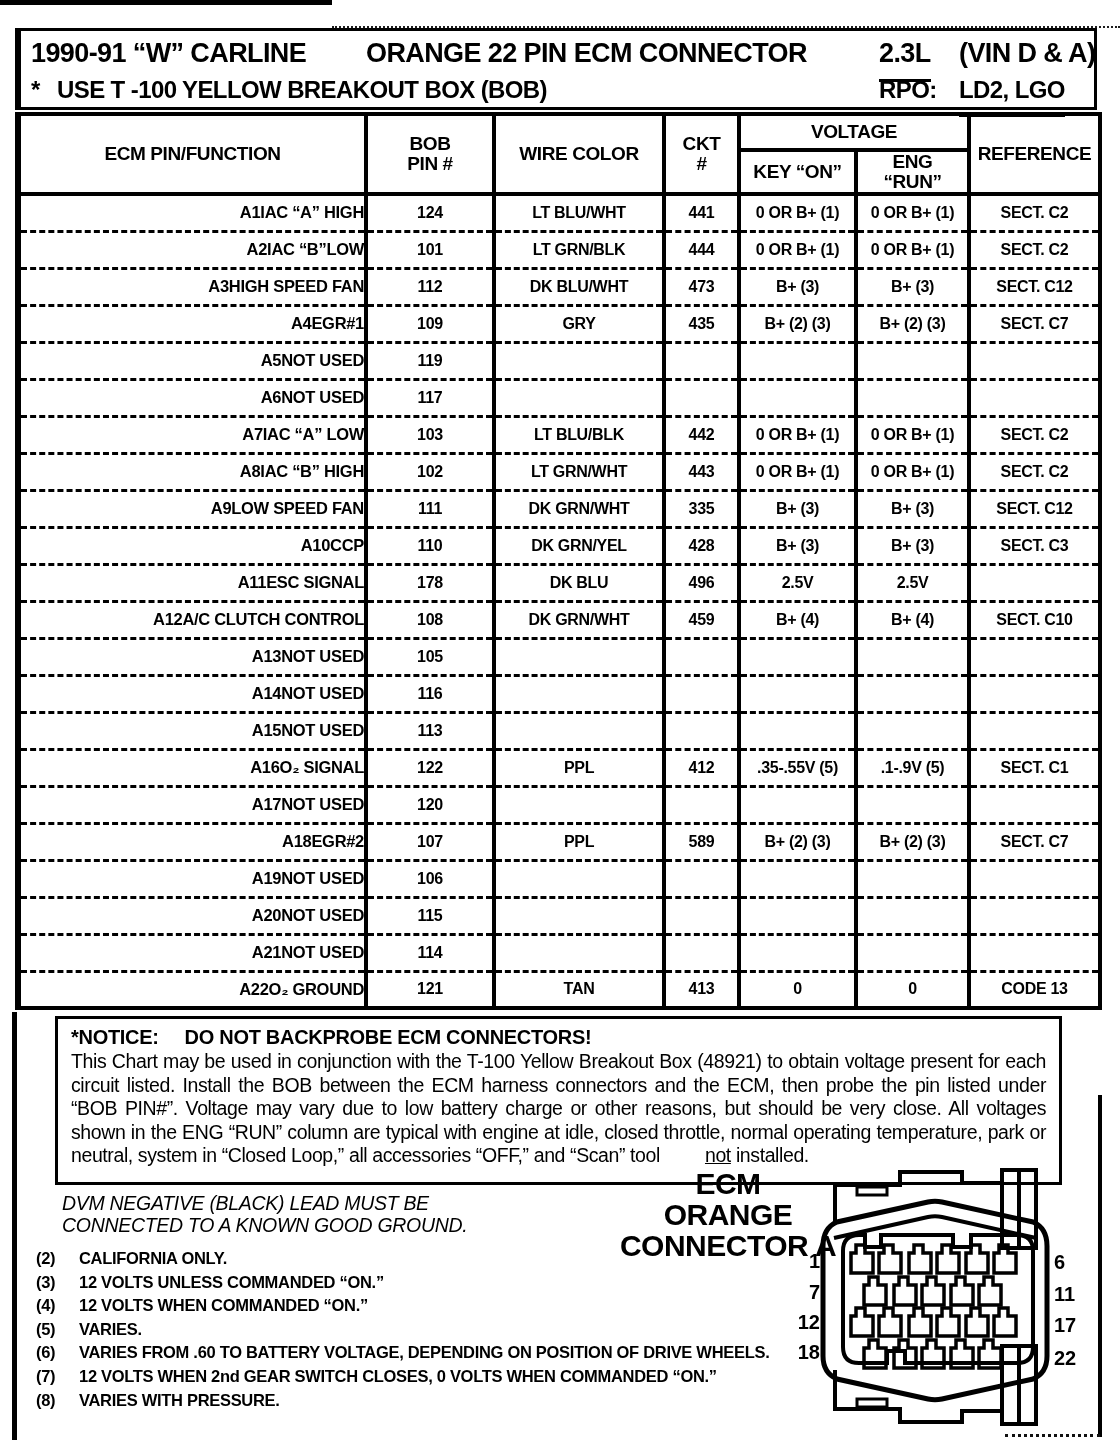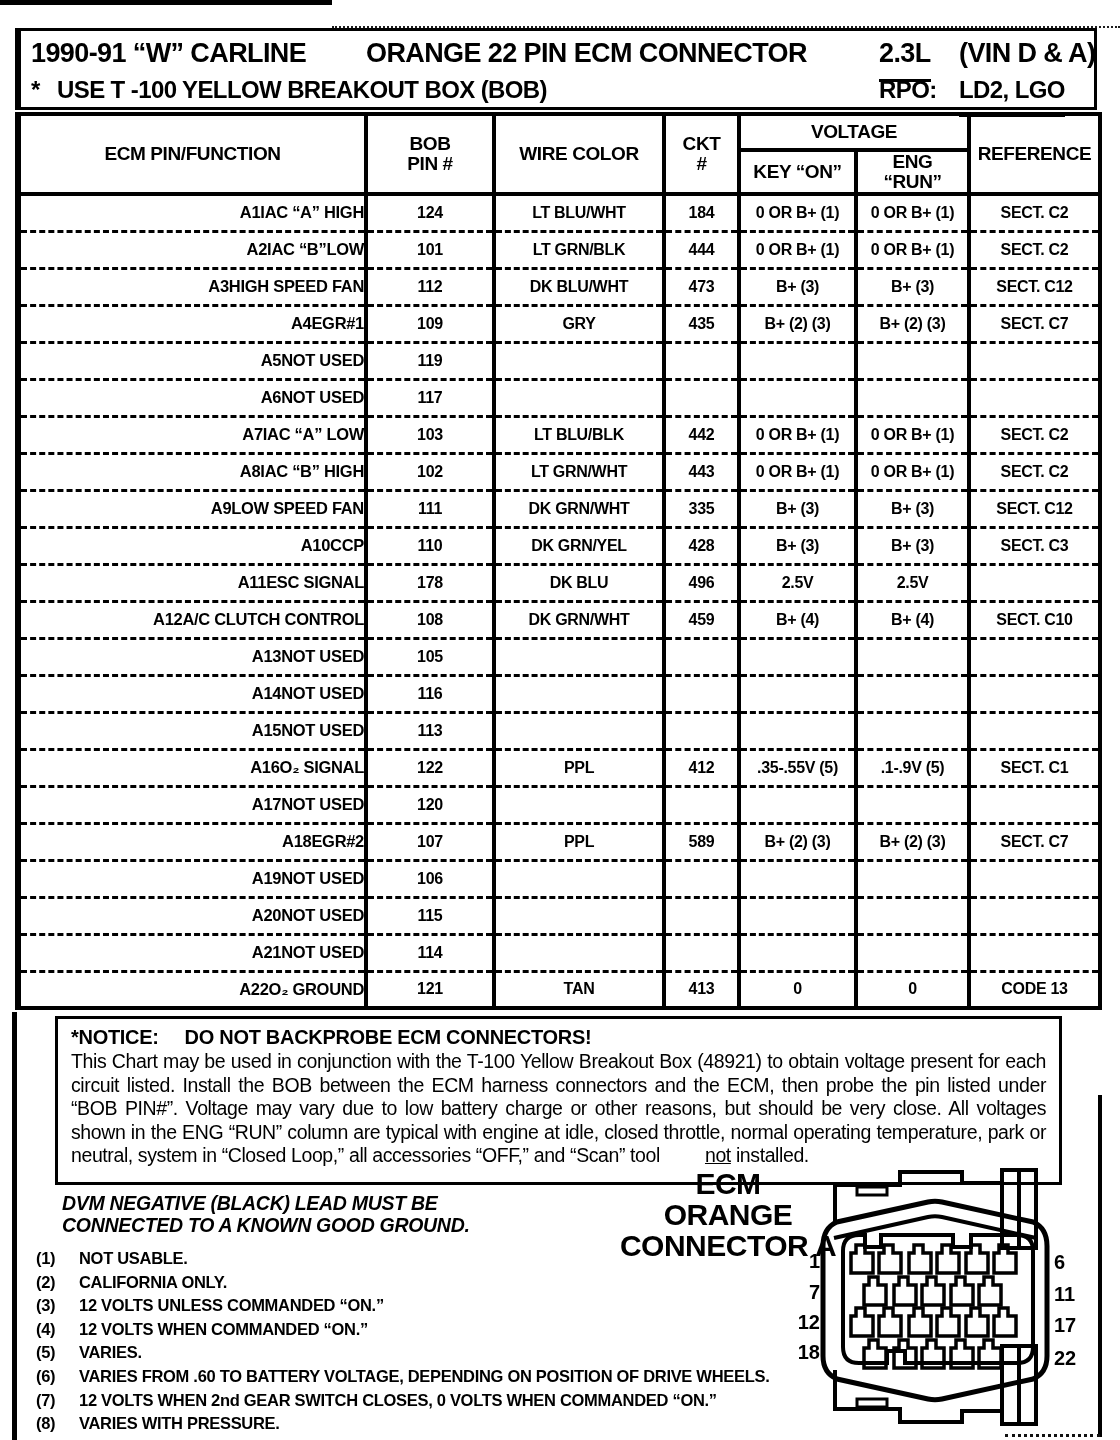--- a/index.html
+++ b/index.html
@@ -43,21 +43,21 @@
   
   .notice-box { position:absolute; left:55px; top:1016px; width:1007px; height:169px;
     border:3px solid #000000; padding:7px 13px 0 13px; }
   .notice-head { font-size:20px; font-weight:bold; letter-spacing:-0.3px; }
   .notice-head .nl { margin-right:26px; }
   .notice-body { font-size:19.5px; line-height:23.5px; letter-spacing:-0.4px;
     text-align:justify; margin-top:1px; }
   .notice-body .nu { text-decoration:underline;margin-left:40px; }
 
   
-  .dvm-note { position:absolute; left:62px; top:1192px; font-size:19.5px; font-weight:bold;
+  .dvm-note { position:absolute; left:62px; top:1192px; font-size:19.5px; font-weight:normal;
     font-style:italic; line-height:22px; letter-spacing:-0.3px; }
   .footnotes { position:absolute; left:36px; top:1247px; font-size:16.5px; font-weight:bold;
     letter-spacing:-0.3px; }
   .fnote { line-height:23.6px; white-space:nowrap; }
   .fnote .fl { display:inline-block; width:43px; }
 
   
   .conn-title { position:absolute; left:598px; top:1168px; width:260px; text-align:center;
     font-size:30px; font-weight:bold; line-height:31px; letter-spacing:-0.5px; }
   svg.connector { position:absolute; left:790px; top:1158px; }
@@ -112,21 +112,21 @@
         <th>KEY  “ON”</th>
         <th>ENG
 “RUN”</th>
       </tr>
     </thead>
     <tbody>
         <tr>
           <td class="c-fn"><span class="pin">A1</span><span>IAC “A” HIGH</span></td>
           <td>124</td>
           <td>LT BLU/WHT</td>
-          <td>184</td>
+          <td>441</td>
           <td>0 OR B+  (1)</td>
           <td>0 OR B+  (1)</td>
           <td>SECT. C2</td>
         </tr>
         <tr>
           <td class="c-fn"><span class="pin">A2</span><span>IAC “B”LOW</span></td>
           <td>101</td>
           <td>LT GRN/BLK</td>
           <td>444</td>
           <td>0 OR B+  (1)</td>
@@ -324,21 +324,20 @@
       <span>This Chart may be used in conjunction with the T-100 Yellow Breakout Box (48921) to obtain voltage present for each circuit listed.  Install the BOB between the ECM harness connectors and the ECM, then probe the pin listed under “BOB PIN#”.  Voltage may vary due to low battery charge or other reasons, but should be very close.  All voltages shown in the ENG “RUN” column are typical with engine at idle, closed throttle, normal operating temperature, park or neutral, system in “Closed Loop,” all accessories “OFF,” and “Scan” tool </span><span class="nu">not</span><span> installed.</span>
     </div>
   </div>
 
   <div class="dvm-note">
     <div>DVM NEGATIVE (BLACK) LEAD MUST BE</div>
     <div>CONNECTED TO A KNOWN GOOD GROUND.</div>
   </div>
 
   <div class="footnotes">
-      <div class="fnote"><span class="fl">(1)</span><span>NOT USABLE.</span></div>
       <div class="fnote"><span class="fl">(2)</span><span>CALIFORNIA ONLY.</span></div>
       <div class="fnote"><span class="fl">(3)</span><span>12 VOLTS UNLESS COMMANDED “ON.”</span></div>
       <div class="fnote"><span class="fl">(4)</span><span>12 VOLTS WHEN COMMANDED “ON.”</span></div>
       <div class="fnote"><span class="fl">(5)</span><span>VARIES.</span></div>
       <div class="fnote"><span class="fl">(6)</span><span>VARIES FROM .60 TO BATTERY VOLTAGE, DEPENDING ON POSITION OF DRIVE WHEELS.</span></div>
       <div class="fnote"><span class="fl">(7)</span><span>12 VOLTS WHEN 2nd GEAR SWITCH CLOSES, 0 VOLTS WHEN COMMANDED “ON.”</span></div>
       <div class="fnote"><span class="fl">(8)</span><span>VARIES WITH PRESSURE.</span></div>
     </div>
 
   <div class="conn-title">

